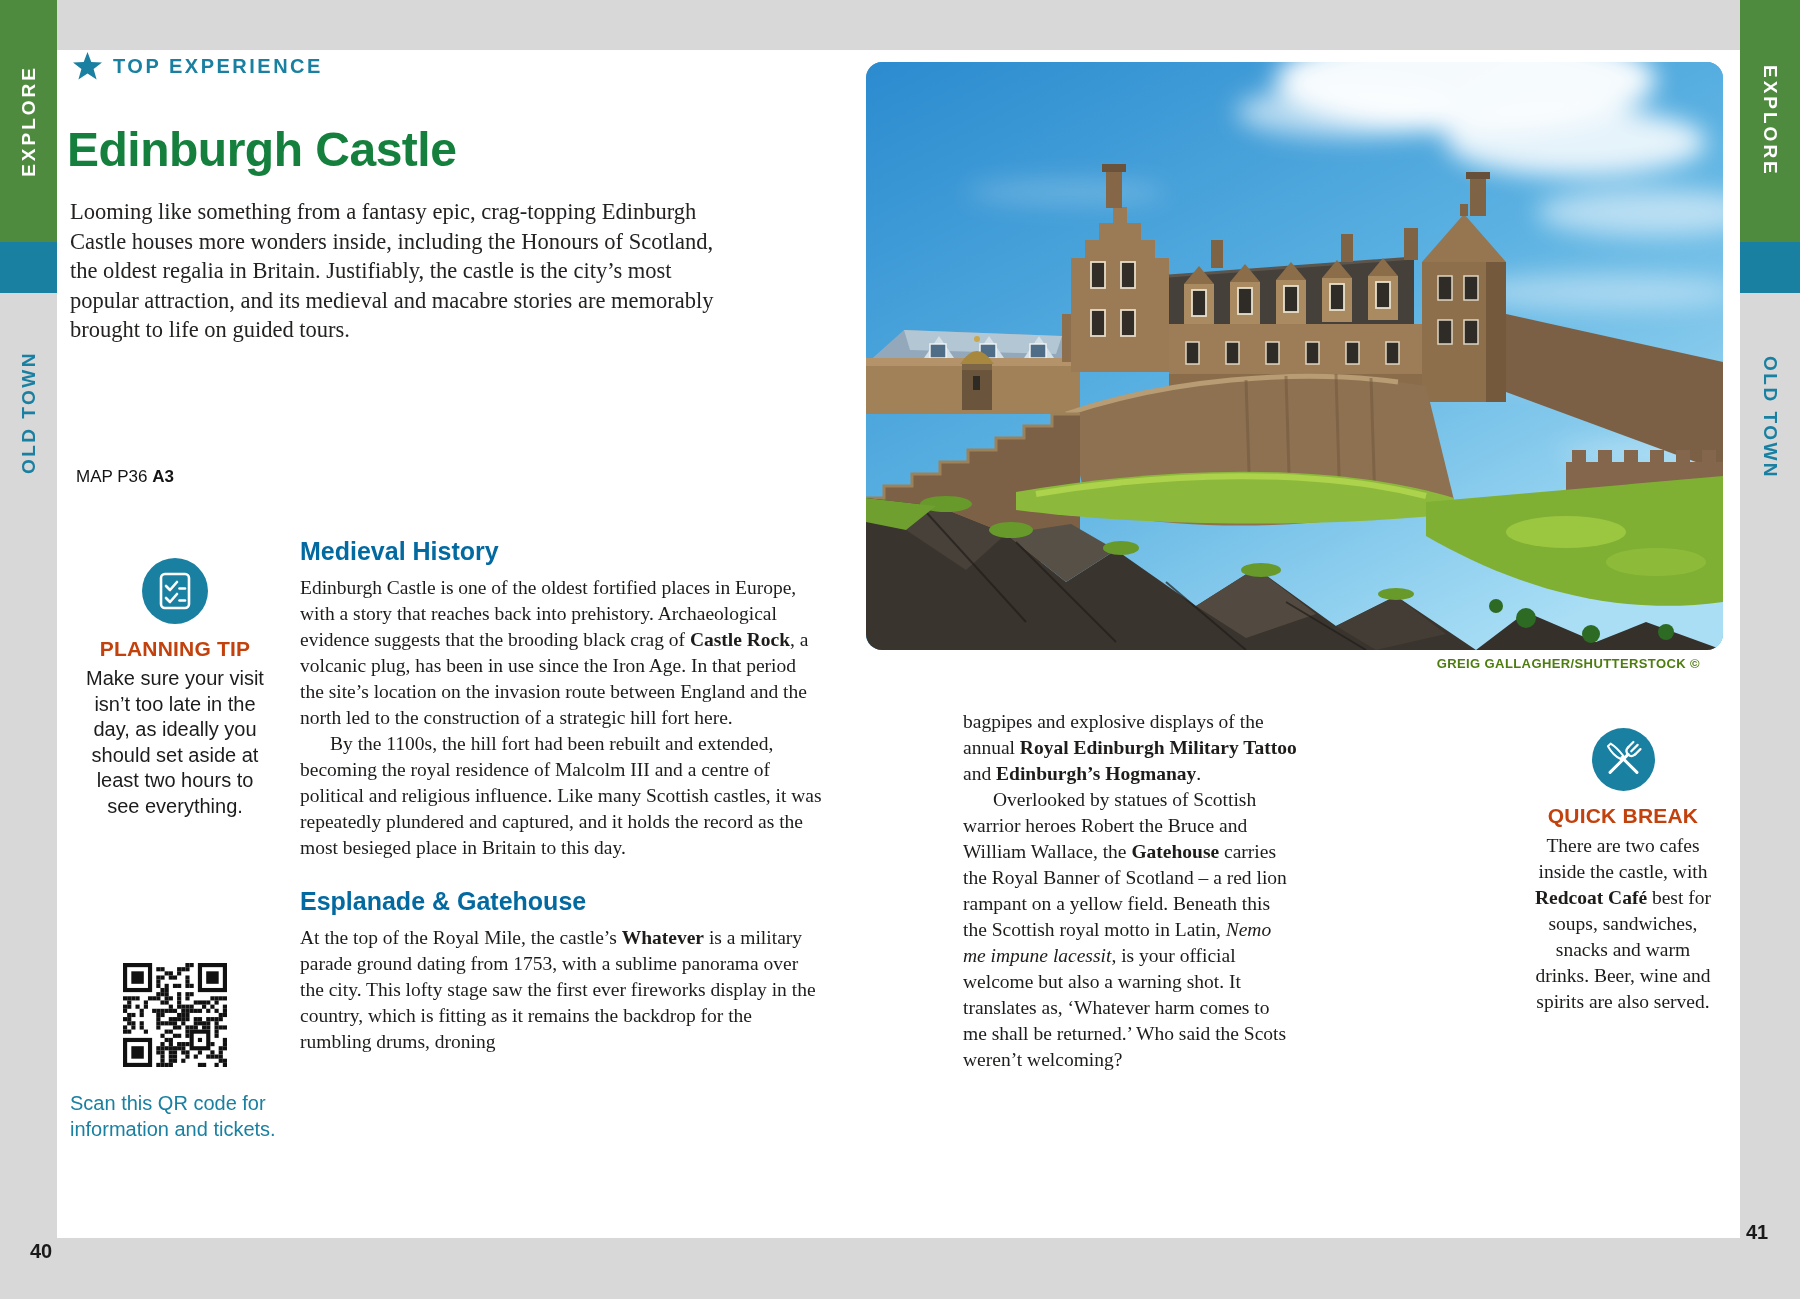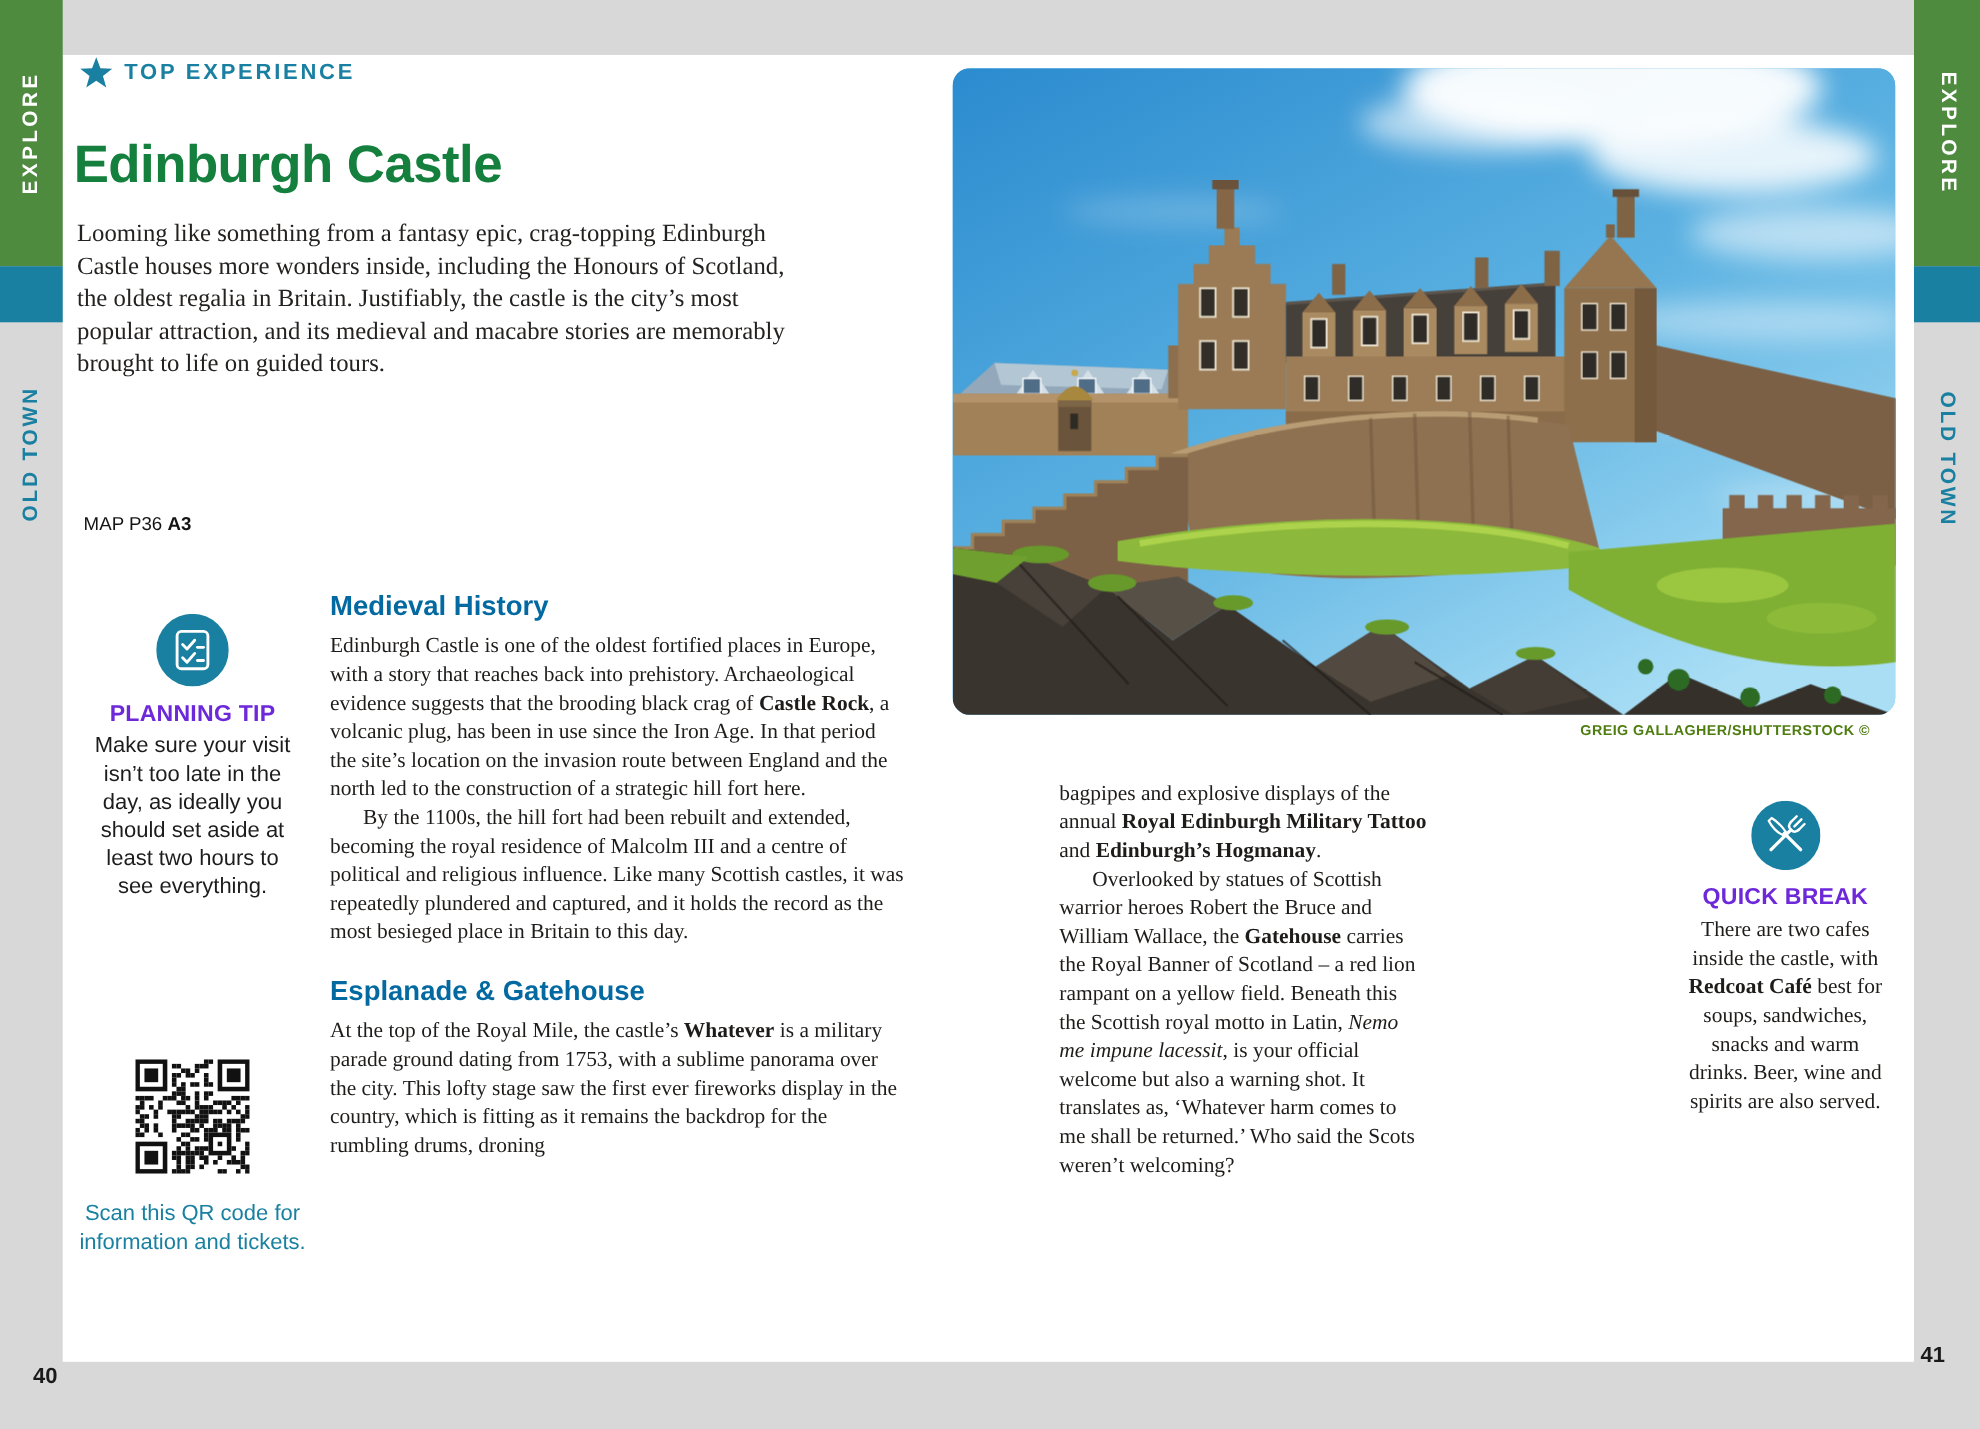--- a/index.html
+++ b/index.html
@@ -32,26 +32,26 @@
   .intro{position:absolute;left:70px;top:197px;width:652px;
          font-family:"Liberation Serif",serif;font-size:22.5px;line-height:29.6px;color:#242220;}
   .mapref{position:absolute;left:76px;top:467px;font-size:17px;color:#141414;}
   .mapref b{font-weight:bold;}
 
   
   .tipcol{position:absolute;left:83px;top:558px;width:184px;text-align:center;}
   .qbcol{position:absolute;left:1533px;top:728px;width:180px;text-align:center;}
   .icon-circle{width:66px;height:66px;margin:0 auto;display:block;}
   .icon-circle.small{width:63px;height:63px;}
-  .sidebox-title{margin-top:13px;font-size:21px;font-weight:bold;color:#6d28d9;letter-spacing:0.2px;}
+  .sidebox-title{margin-top:13px;font-size:21px;font-weight:bold;color:#c2410c;letter-spacing:0.2px;}
   .sidebox-body{margin-top:5px;font-size:20px;line-height:25.5px;color:#1c1c1c;}
   .sidebox-body b{font-weight:bold;}
   .qr{position:absolute;left:123px;top:963px;width:104px;height:104px;}
   .qr svg{display:block;width:104px;height:104px;}
-  .qr-caption{position:absolute;left:70px;top:1090px;width:210px;text-align:center;
+  .qr-caption{position:absolute;left:70px;top:1090px;width:210px;text-align:left;
               color:#1a80a1;font-size:20px;line-height:26px;}
 
   
   .maincol{position:absolute;left:300px;top:537px;width:523px;}
   .rightcol{position:absolute;left:963px;top:709px;width:334px;}
   .sec-h{font-size:25px;font-weight:bold;color:#0369a1;margin:26px 0 9px 0;font-family:"Liberation Sans",sans-serif;}
   .sec-h:first-child{margin-top:0;}
   .bp{margin:0;font-family:"Liberation Serif",serif;font-size:19.5px;line-height:26px;color:#1e1c1a;}
   .bp.ind{text-indent:30px;}
   .bp b{font-weight:bold;}

